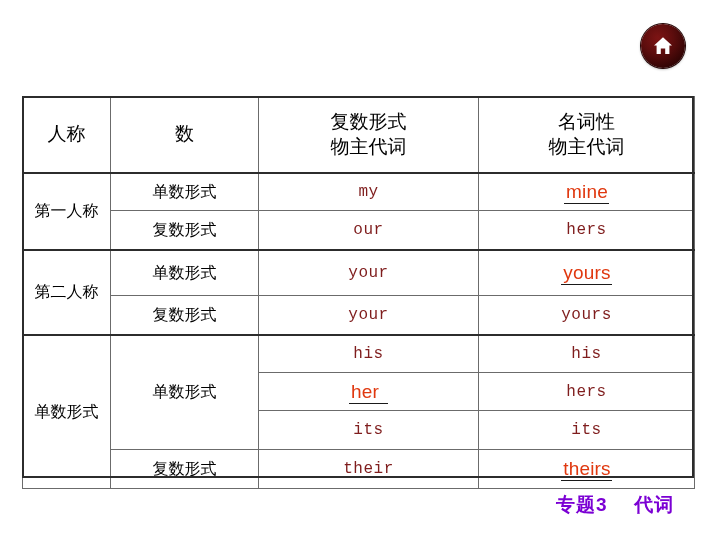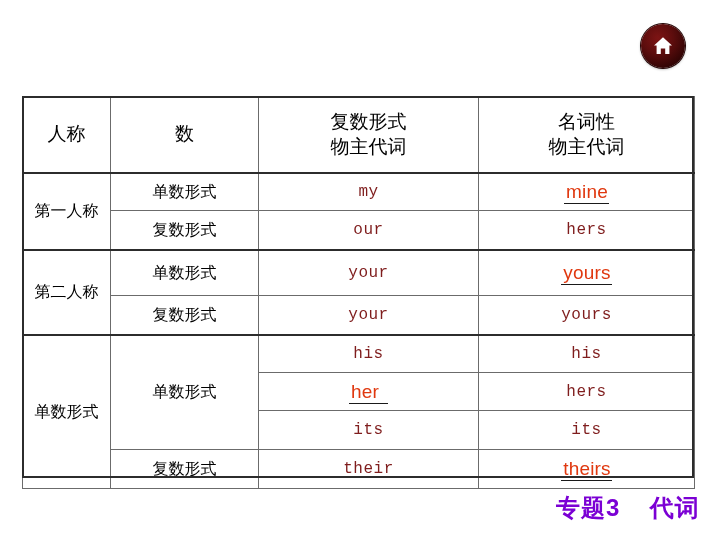--- a/index.html
+++ b/index.html
@@ -100,21 +100,21 @@
   
   .grp-top td { border-top: 2px solid #2c2c2c; }
   .hdr-bottom td { border-bottom: 2px solid #2c2c2c; }
 
   
   .footer-title {
     position: absolute;
     left: 556px;
     top: 492px;
     font-family: "Liberation Sans", "DejaVu Sans", sans-serif;
-    font-size: 24px;
+    font-size: 19px;
     font-weight: bold;
     color: #7b00d4;
     letter-spacing: 1px;
     white-space: nowrap;
   }
   .footer-title .gap { display: inline-block; width: 14px; }
 </style>
 </head>
 <body>
 

